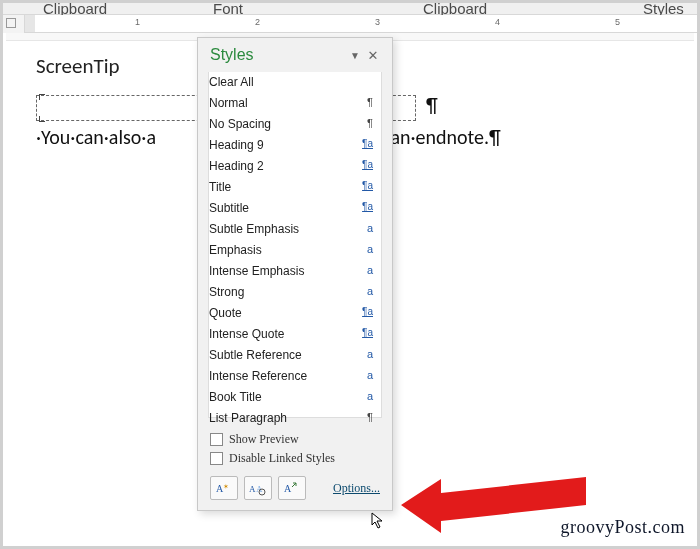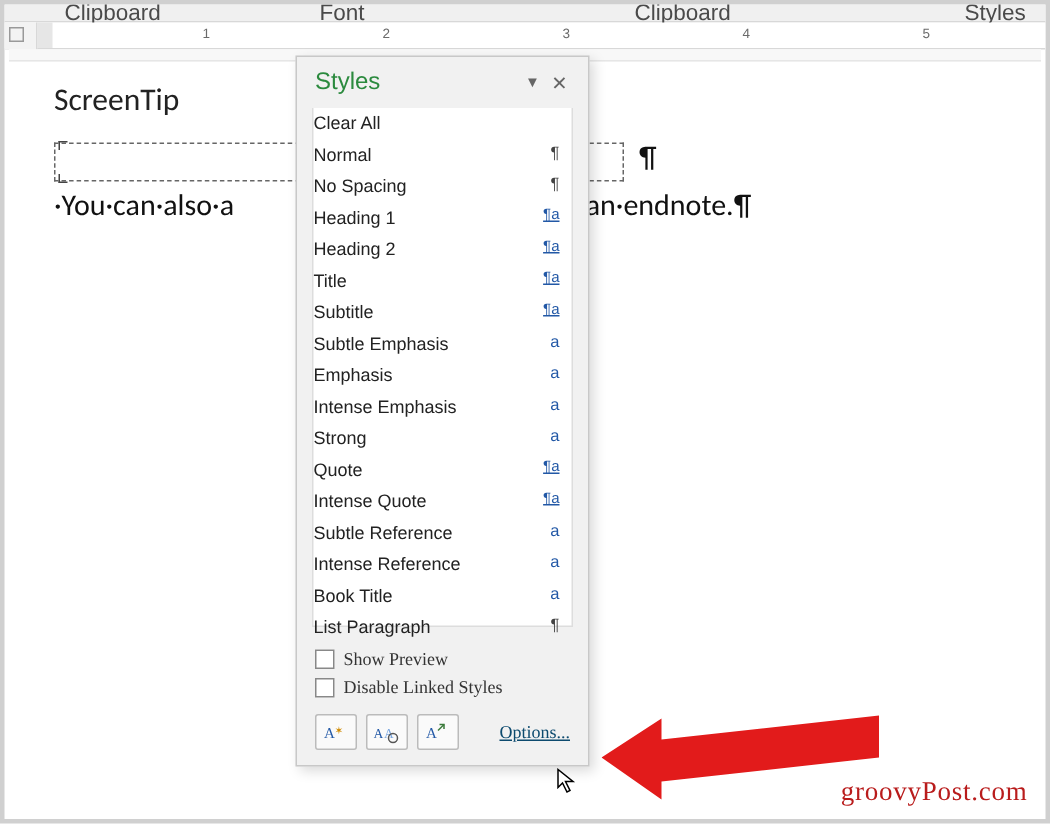--- a/index.html
+++ b/index.html
@@ -175,21 +175,21 @@
   .arrow {
     position:absolute;
     left: 398px; top: 452px;
     width: 190px; height: 80px;
     pointer-events:none;
   }
   
   .watermark {
     position:absolute;
     right: 12px; bottom: 8px;
-    color: #b91c1c;
+    color: #0f172a;
     font-family: Georgia, serif;
     font-size: 18px;
     letter-spacing: 0.5px;
   }
 </style>
 </head>
 <body>
 
 <div class="ribbon-fragment">
   <span class="ribbon-label" style="left:40px">Clipboard</span>
@@ -242,21 +242,21 @@
       </div>
       <div class="style-row">
         <span class="style-name">Normal</span>
         <span class="style-sym para">¶</span>
       </div>
       <div class="style-row">
         <span class="style-name">No Spacing</span>
         <span class="style-sym para">¶</span>
       </div>
       <div class="style-row">
-        <span class="style-name">Heading 1</span>
+        <span class="style-name">Heading 9</span>
         <span class="style-sym linked">¶a</span>
       </div>
       <div class="style-row">
         <span class="style-name">Heading 2</span>
         <span class="style-sym linked">¶a</span>
       </div>
       <div class="style-row">
         <span class="style-name">Title</span>
         <span class="style-sym linked">¶a</span>
       </div>

